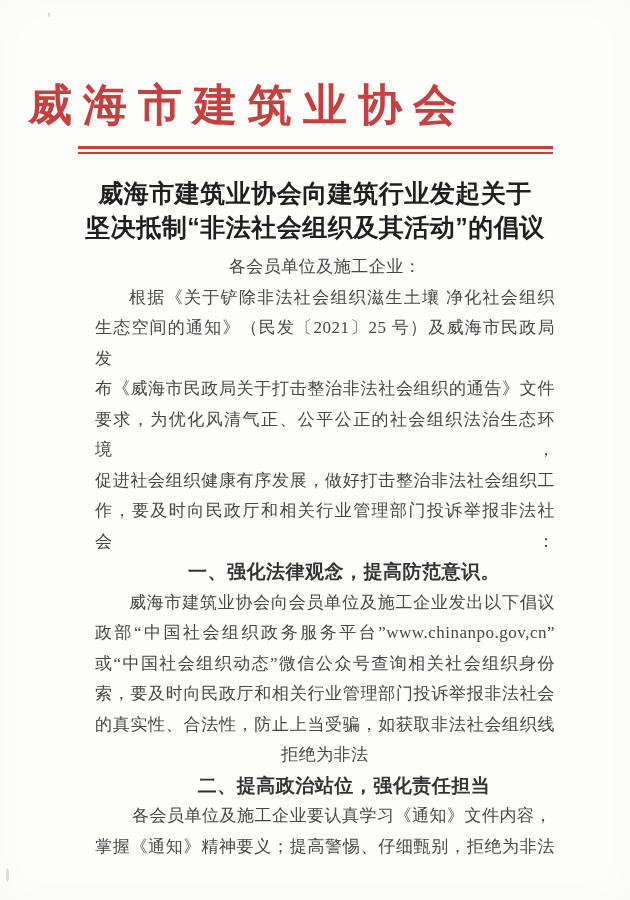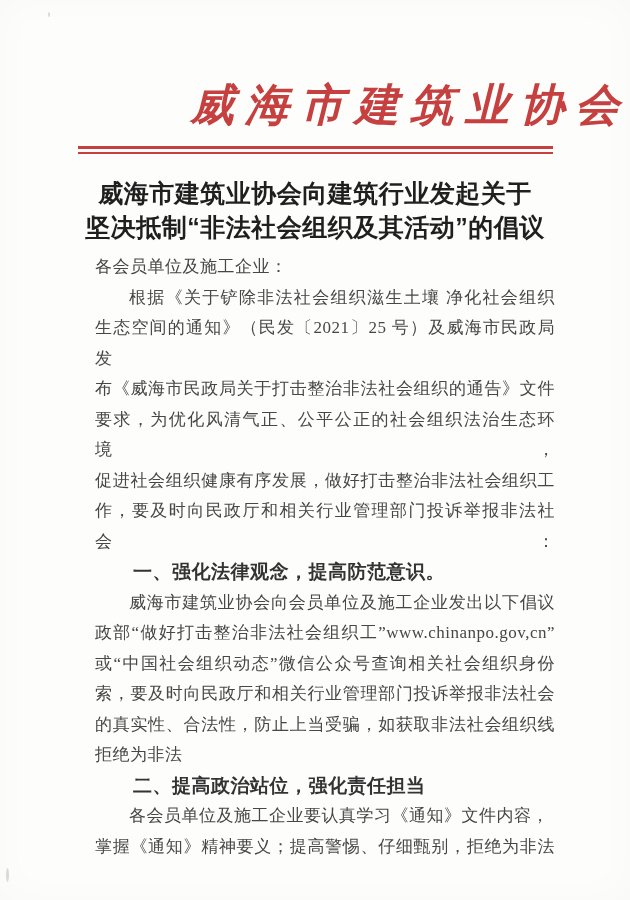--- a/index.html
+++ b/index.html
@@ -7,30 +7,29 @@
     position: relative;
     width: 630px; height: 900px;
     margin: 0 auto;
     background: #fdfdfc;
     overflow: hidden;
     font-family: "Liberation Serif", "DejaVu Serif", serif;
     box-shadow: inset 0 0 40px rgba(0,0,0,0.02);
   }
   .letterhead {
     position: absolute;
-    top: 76px; left: 3px; right: 0;
-    text-align: right;
+    top: 76px; left: 17px; right: 0;
+    text-align: left;
     font-family: "Liberation Serif", "DejaVu Serif", serif;
     font-weight: 700;
     font-size: 44px;
     letter-spacing: 11px;
     color: #c5403f;
     white-space: nowrap;
     text-indent: 11px; 
-    font-style: italic;
   }
   .rule {
     position: absolute;
     top: 146px; left: 78px; width: 475px;
   }
   .rule-thick { height: 3px; background: #c5403f; }
   .rule-thin  { height: 2px; background: #c5403f; margin-top: 3px; }
   .doc-title {
     position: absolute;
     top: 176px; left: 0; right: 0;
@@ -43,21 +42,21 @@
     color: #1f1f1f;
   }
   .body-text {
     position: absolute;
     top: 252px; left: 95px; width: 460px;
     font-size: 17px;
     line-height: 30.5px;
     color: #474747;
     letter-spacing: 0.5px;
   }
-  .line { min-height: 30.5px; }
+  .line { min-height: 30.5px; text-align: center; }
   .ind { text-indent: 2em; }
   .j { text-align: justify; text-align-last: justify; }
   .hd {
     font-family: "Liberation Sans", "DejaVu Sans", sans-serif;
     font-weight: 700;
     font-size: 19px;
     color: #333333;
   }
   
   .speck { position:absolute; background:#d9d9d6; border-radius:50%; }
@@ -84,21 +83,21 @@
   <div class="body-text">
     <div class="line">各会员单位及施工企业：</div>
     <div class="line ind j">根据《关于铲除非法社会组织滋生土壤 净化社会组织</div>
     <div class="line j">生态空间的通知》（民发〔2021〕25 号）及威海市民政局发</div>
     <div class="line j">布《威海市民政局关于打击整治非法社会组织的通告》文件</div>
     <div class="line j">要求，为优化风清气正、公平公正的社会组织法治生态环境，</div>
     <div class="line j">促进社会组织健康有序发展，做好打击整治非法社会组织工</div>
     <div class="line j">作，要及时向民政厅和相关行业管理部门投诉举报非法社会：</div>
     <div class="line ind hd">一、强化法律观念，提高防范意识。</div>
     <div class="line ind j">威海市建筑业协会向会员单位及施工企业发出以下倡议</div>
-    <div class="line j">政部“做好打击整治非法社会组织工”www.chinanpo.gov,cn”</div>
+    <div class="line j">政部“中国社会组织政务服务平台”www.chinanpo.gov,cn”</div>
     <div class="line j">或“中国社会组织动态”微信公众号查询相关社会组织身份</div>
     <div class="line j">索，要及时向民政厅和相关行业管理部门投诉举报非法社会</div>
     <div class="line j">的真实性、合法性，防止上当受骗，如获取非法社会组织线</div>
     <div class="line">拒绝为非法</div>
     <div class="line ind hd">二、提高政治站位，强化责任担当</div>
     <div class="line ind">各会员单位及施工企业要认真学习《通知》文件内容，</div>
     <div class="line j">掌握《通知》精神要义；提高警惕、仔细甄别，拒绝为非法</div>
   </div>
 
   <div class="speck s1"></div>

